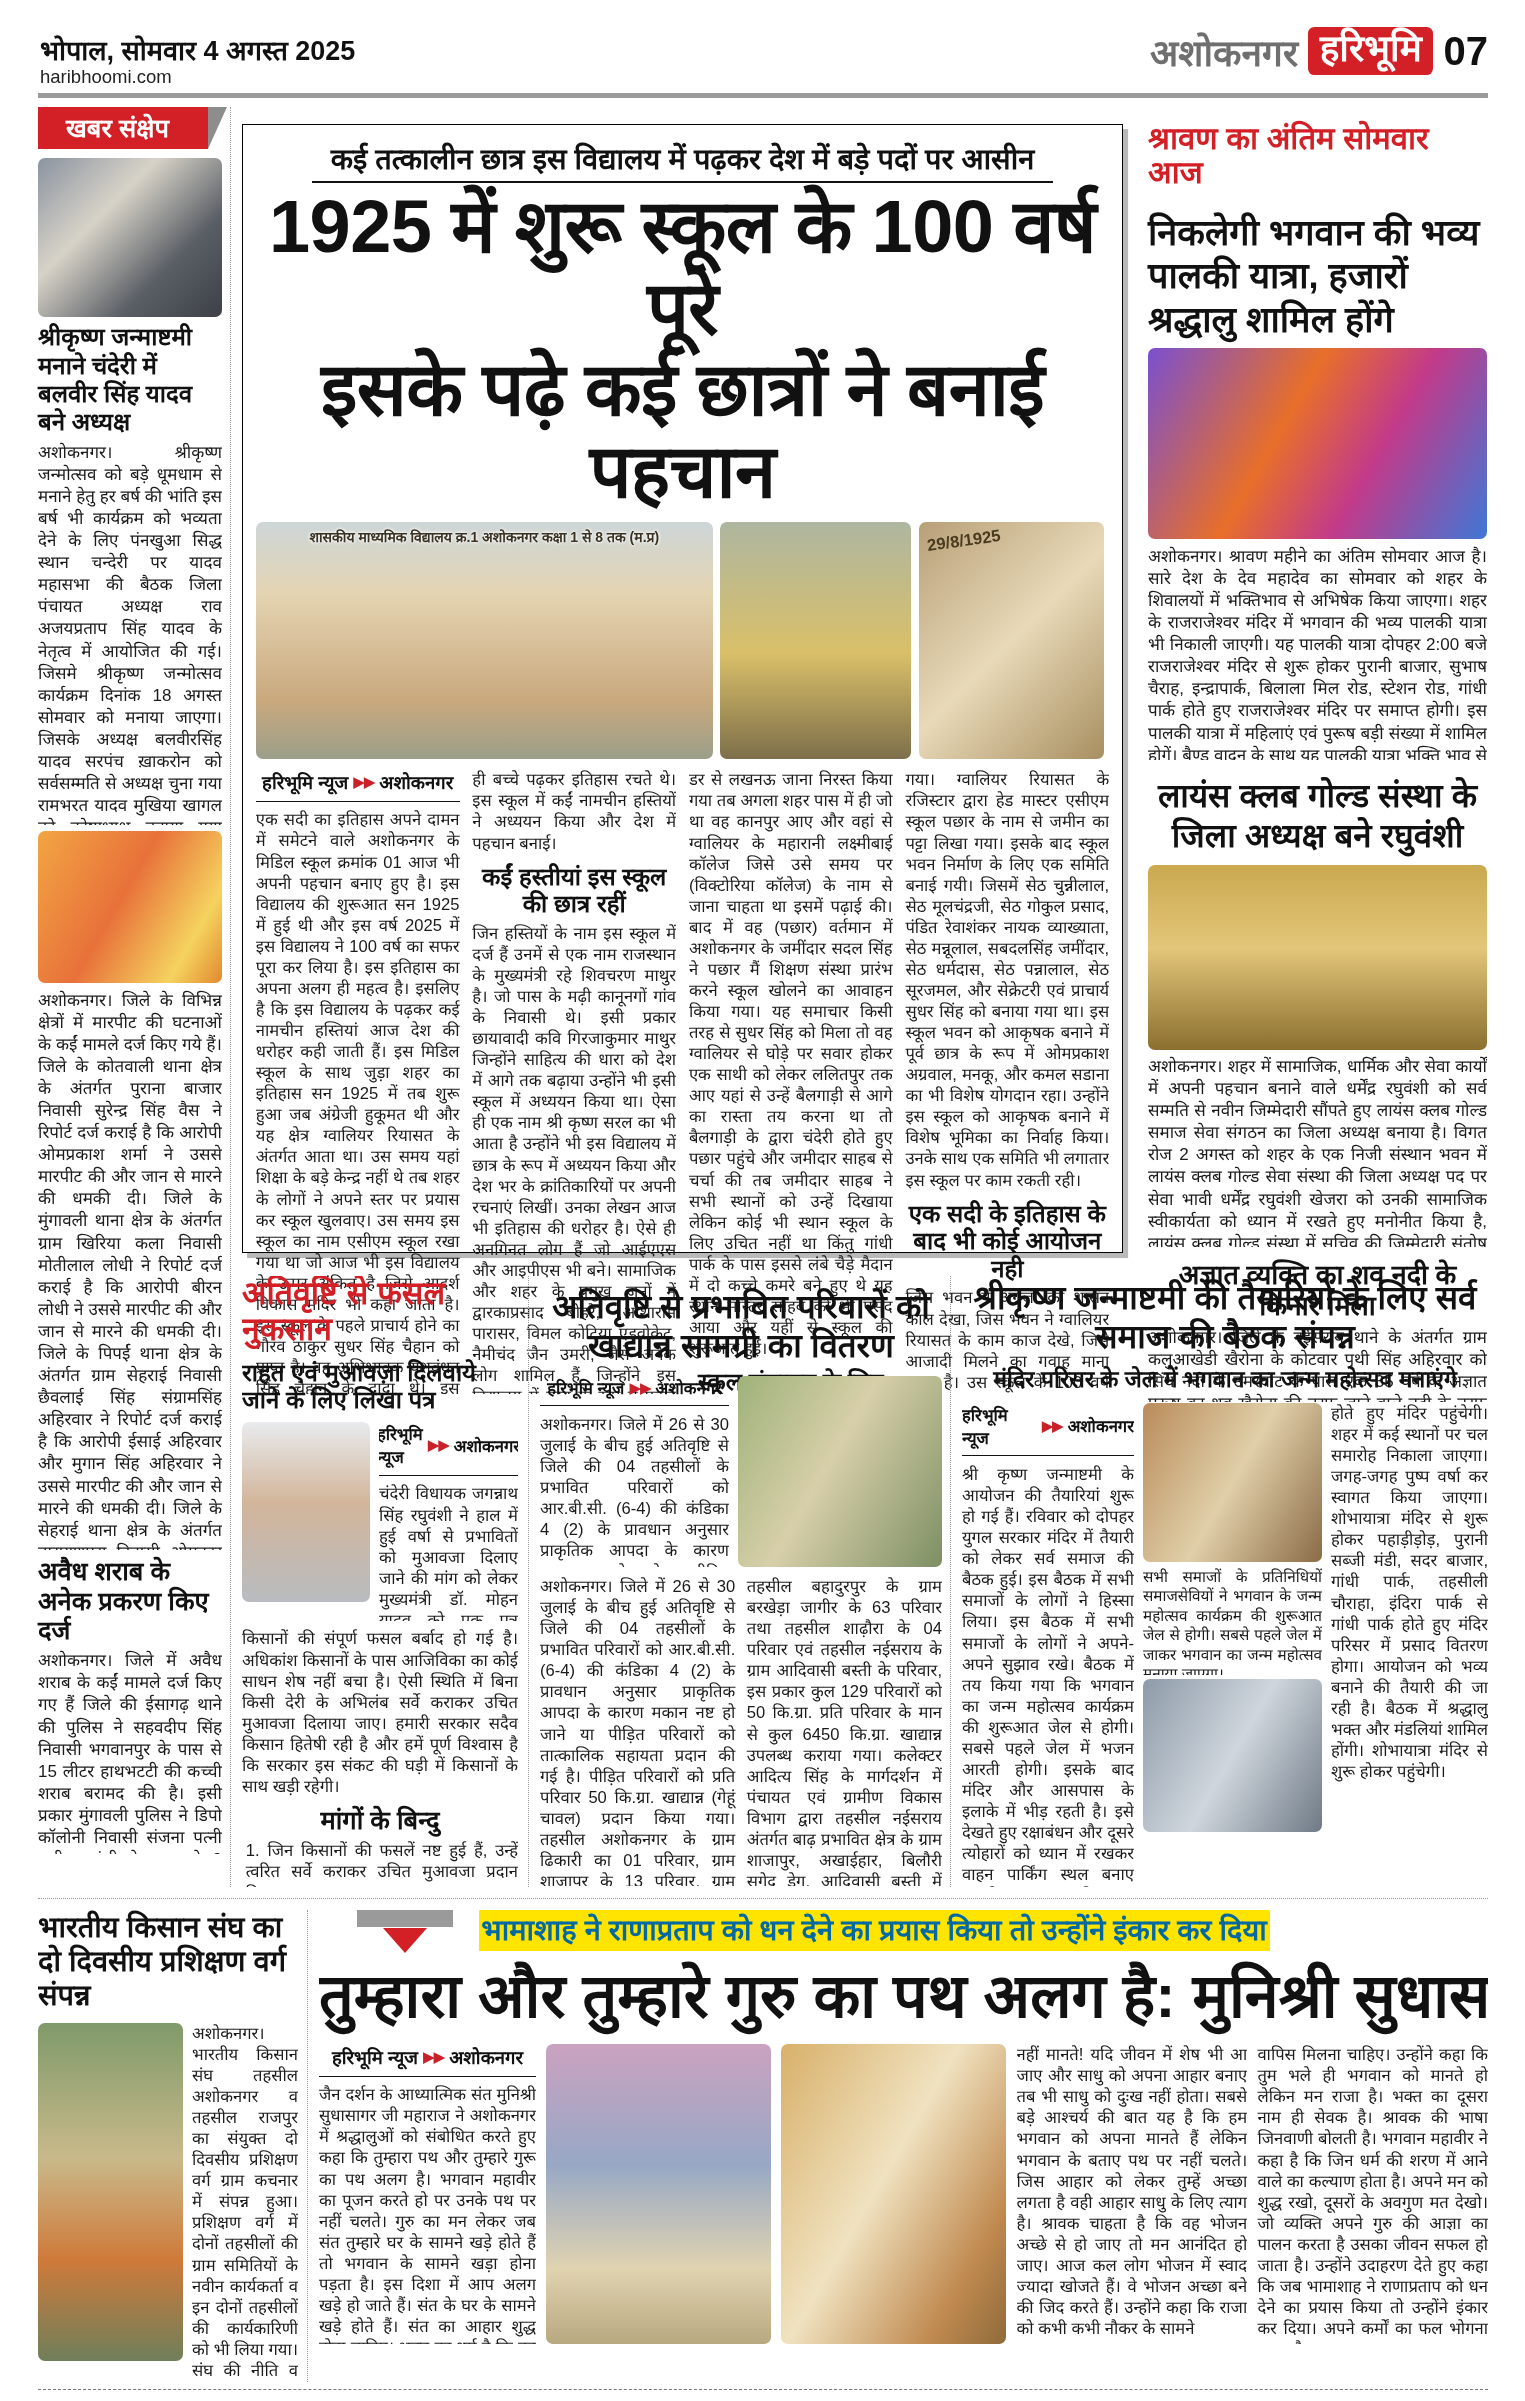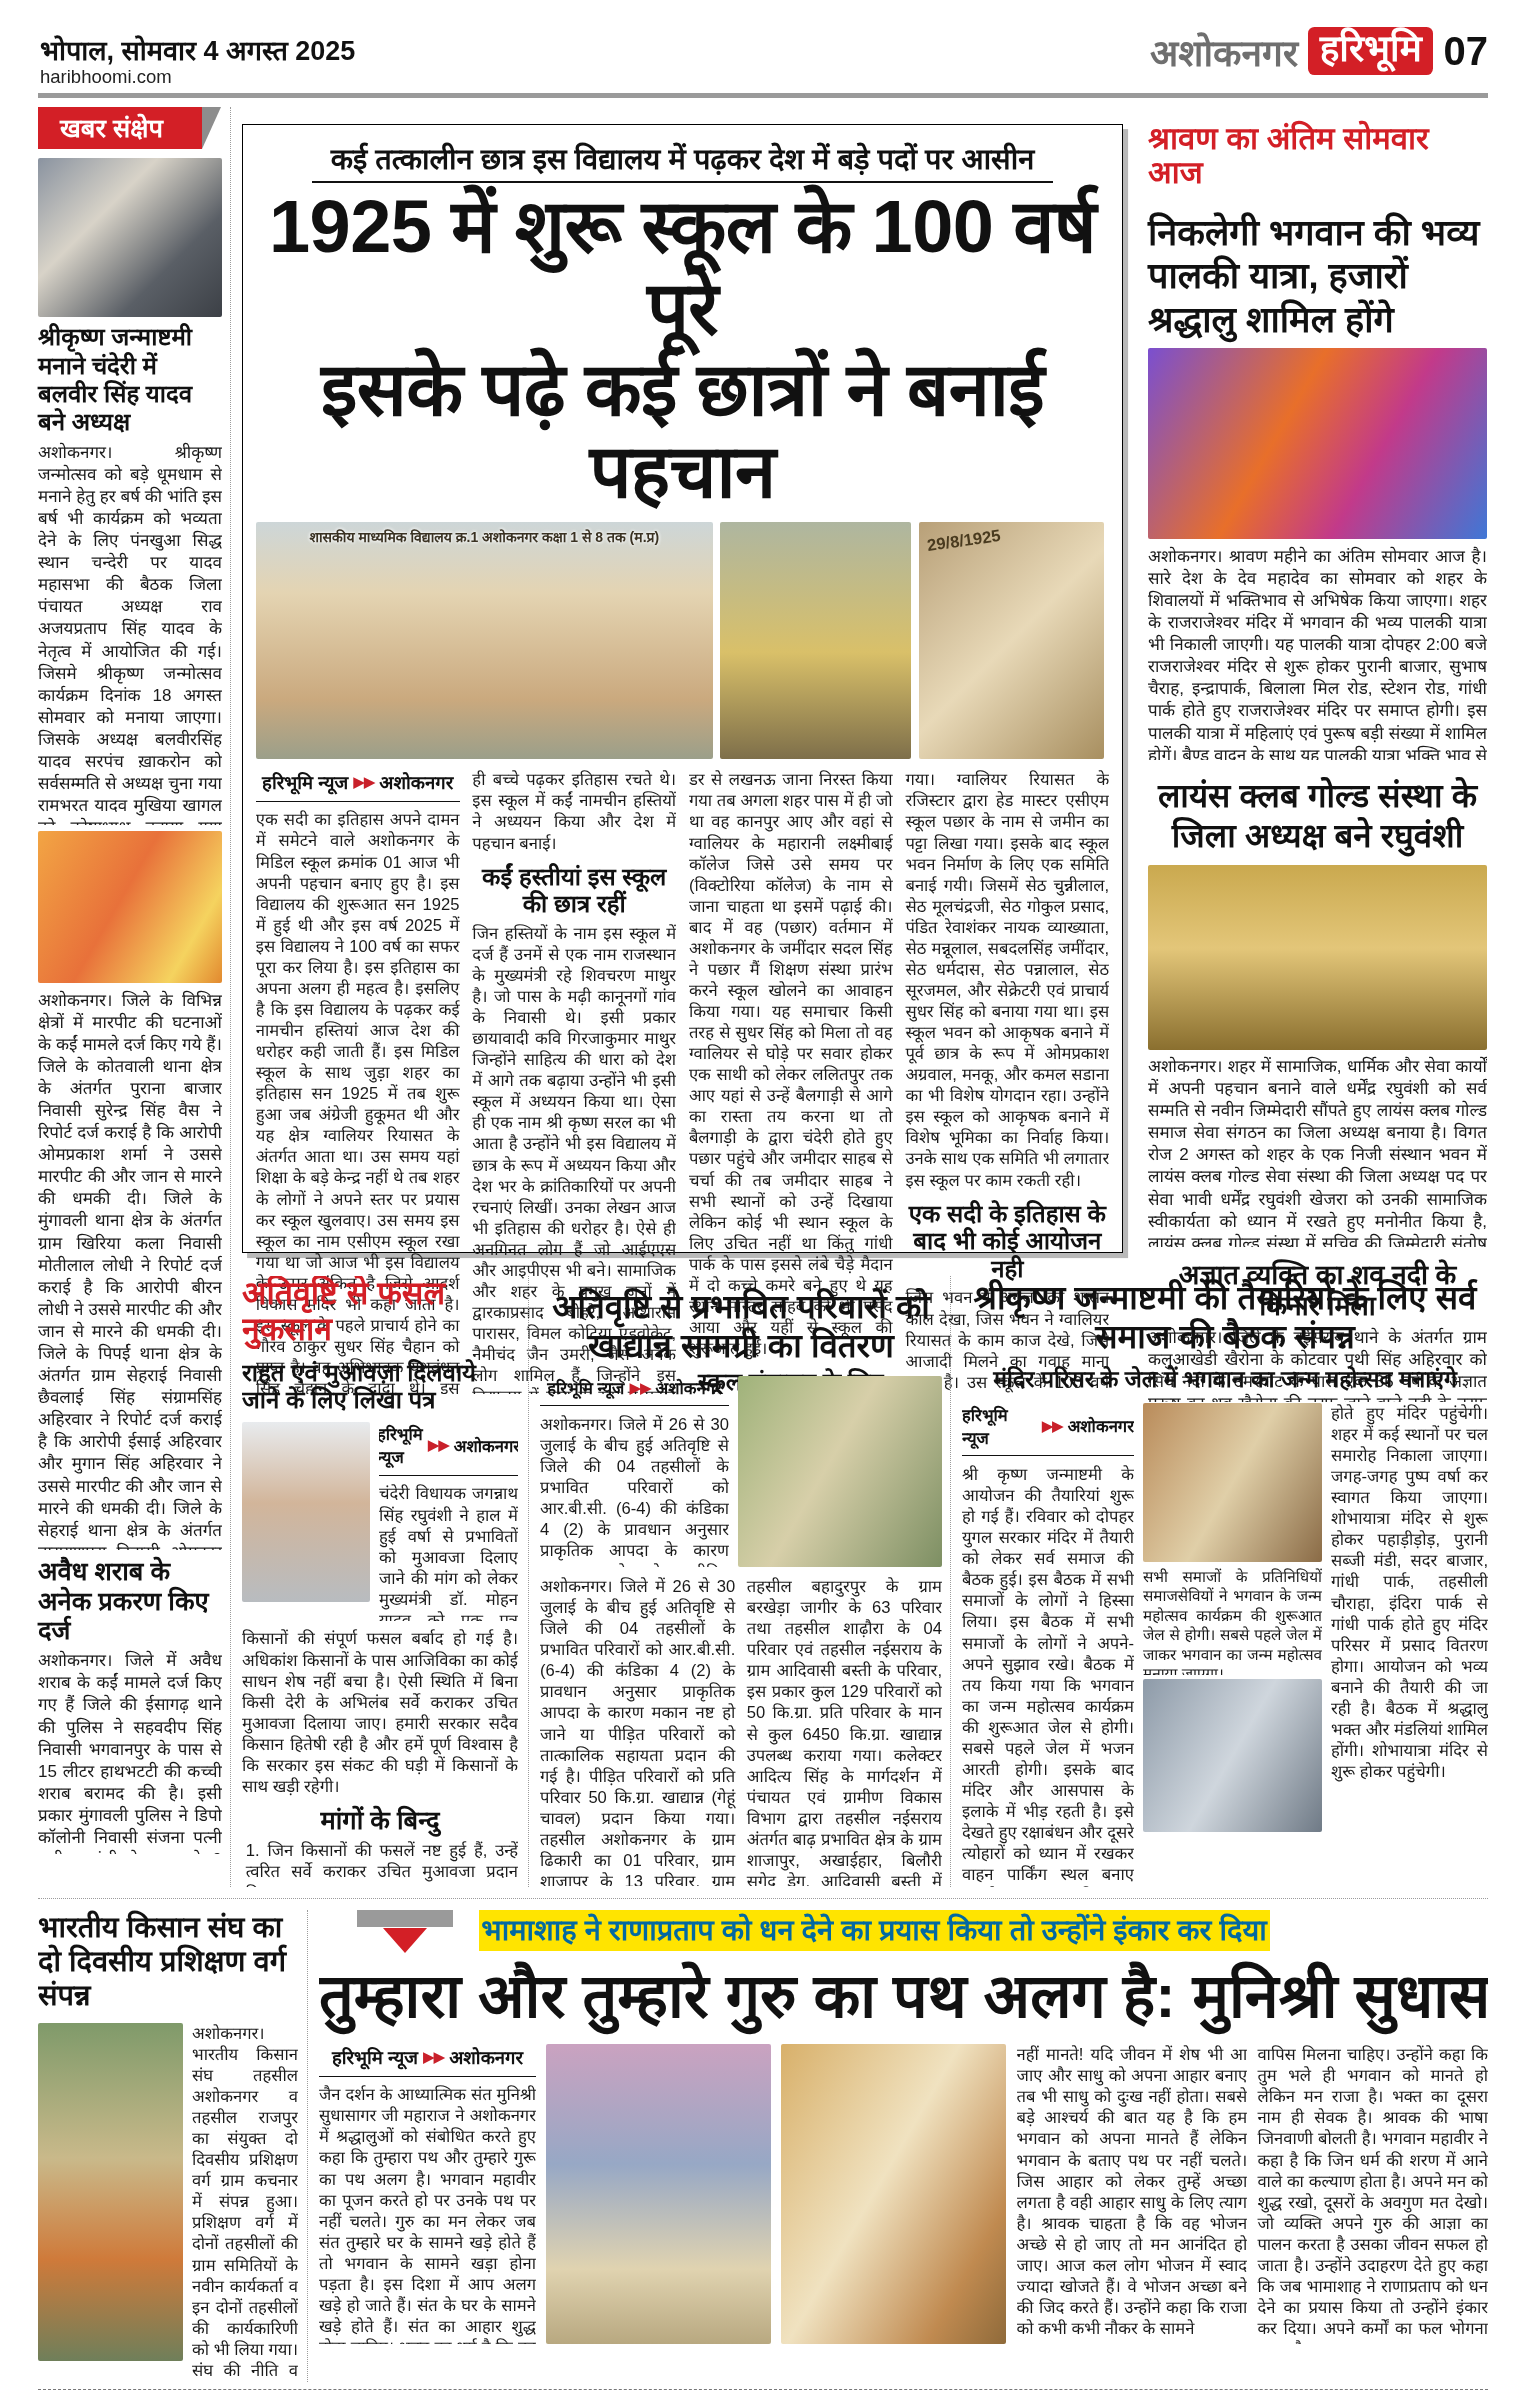--- a/index.html
+++ b/index.html
@@ -8,30 +8,30 @@
   .abs{position:absolute;}
   .b{font-weight:bold;}
   .j{text-align:justify;}
   .clip{overflow:hidden;}
   .body-txt{font-size:16.6px;line-height:1.27;color:#1a1a1a;}
   .body-lg{font-size:17px;line-height:1.3;color:#1a1a1a;}
   .rule{background:#9a9a9a;}
   .dotted-v{border-left:1.9px dotted #9b9b9b;width:0;}
   .dotted-h{border-top:1.9px dotted #9b9b9b;height:0;}
   .dashed-h{border-top:1.9px dashed #777;height:0;}
-  .photo{position:relative;overflow:hidden;border-radius:2px;}
+  .photo{position:relative;overflow:hidden;border-radius:7px;}
   .byline{display:flex;align-items:center;justify-content:center;gap:5.1px;
           font-size:18.5px;font-weight:bold;border-bottom:1.9px solid #111;
           padding-bottom:6.4px;margin-bottom:7.7px;}
   .byline .arrows{color:#c9202a;font-size:15.3px;letter-spacing:-1.3px;}
   .headline-black{color:#111;font-weight:bold;}
   .headline-red{color:#d31f26;font-weight:bold;}
   .subhead{font-weight:bold;text-align:center;font-size:24px;line-height:1.15;margin:9px 0 5.1px 0;color:#111;}
   .tag-box{position:relative;background:#d31f26;color:#fff;font-weight:bold;
-           font-size:25.5px;line-height:42px;padding-left:22px;width:142px;height:42px;}
+           font-size:25.5px;line-height:42px;padding-left:28px;width:142px;height:42px;}
   .tag-fold{position:absolute;right:-19px;top:0;width:0;height:0;
             border-top:42px solid #8d8d8d;border-right:19px solid transparent;}
   .masthead-box{background:#d31f26;color:#fff;font-weight:bold;border-radius:6.4px;
                 padding:1.3px 11.5px 5.1px 11.5px;font-size:37px;line-height:1.1;}
   .kicker-main{font-size:29px;font-weight:bold;text-align:center;border-bottom:2.6px solid #111;
                width:fit-content;margin:12.8px auto 3.8px auto;padding:0 19px 3.8px 19px;}
   .main-head{font-size:74px;line-height:1.1;text-align:center;font-weight:bold;letter-spacing:-0.6px;}
   .cap-band{position:absolute;left:0;right:0;top:5.1px;text-align:center;color:#3a3223;
             font-size:14px;font-weight:bold;text-shadow:0 0 3.8px #fff,0 0 3.8px #fff;}
   .ledger-label{position:absolute;left:7.7px;top:9px;color:#4a3b1f;font-size:16.6px;font-weight:bold;

